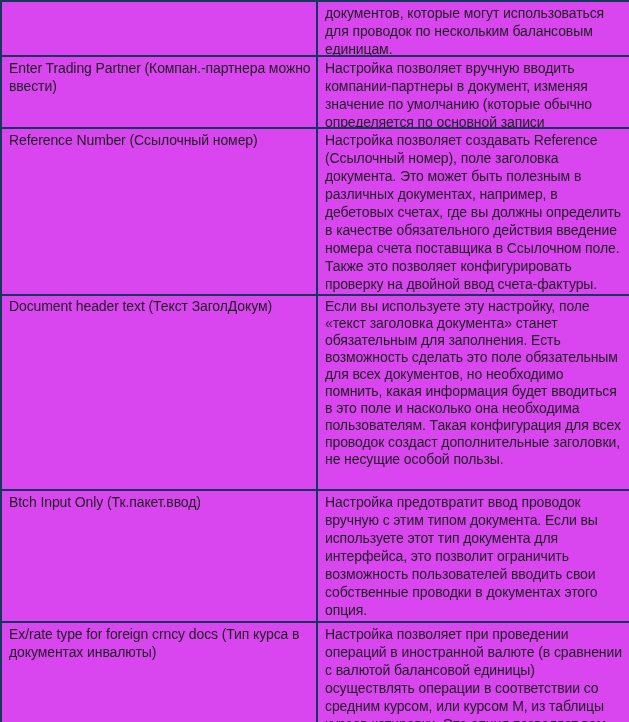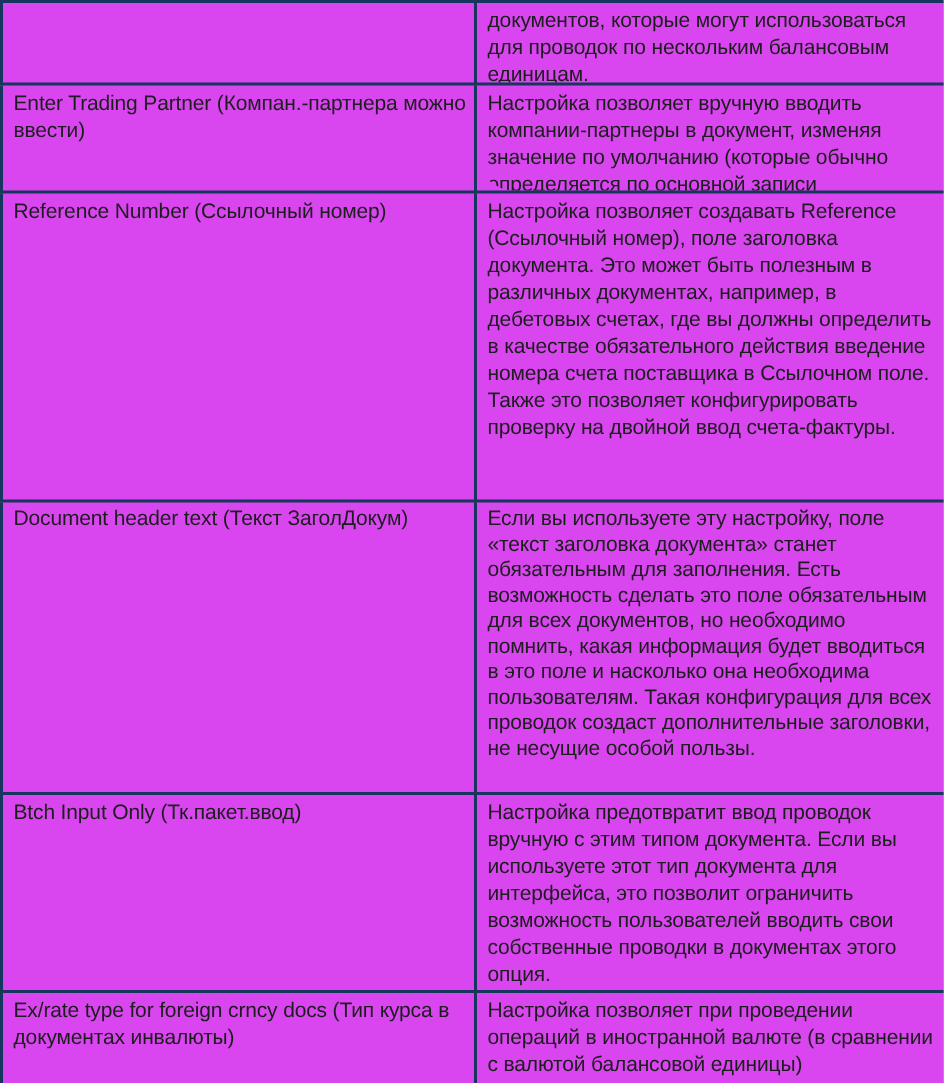--- a/index.html
+++ b/index.html
@@ -29,22 +29,22 @@
     overflow: hidden;
     padding: 2px 5px 0 7px;
     font-size: 14px;
     line-height: 18px;
     letter-spacing: -0.1px;
     color: #1d1d1f;
     word-wrap: break-word;
   }
   
   tr.r0 .c { height: 53px; }
-  tr.r1 .c { height: 70px; border-radius: 25px; }
-  tr.r2 .c { height: 204px; }
+  tr.r1 .c { height: 70px; }
+  tr.r2 .c { height: 165px; }
   tr.r3 .c { height: 193px; line-height: 17px; }
   tr.r4 .c { height: 130px; }
   tr.r5 .c { height: 123px; }
 </style>
 </head>
 <body>
 
 <table class="doc-table">
   <colgroup>
     <col class="col-left">

